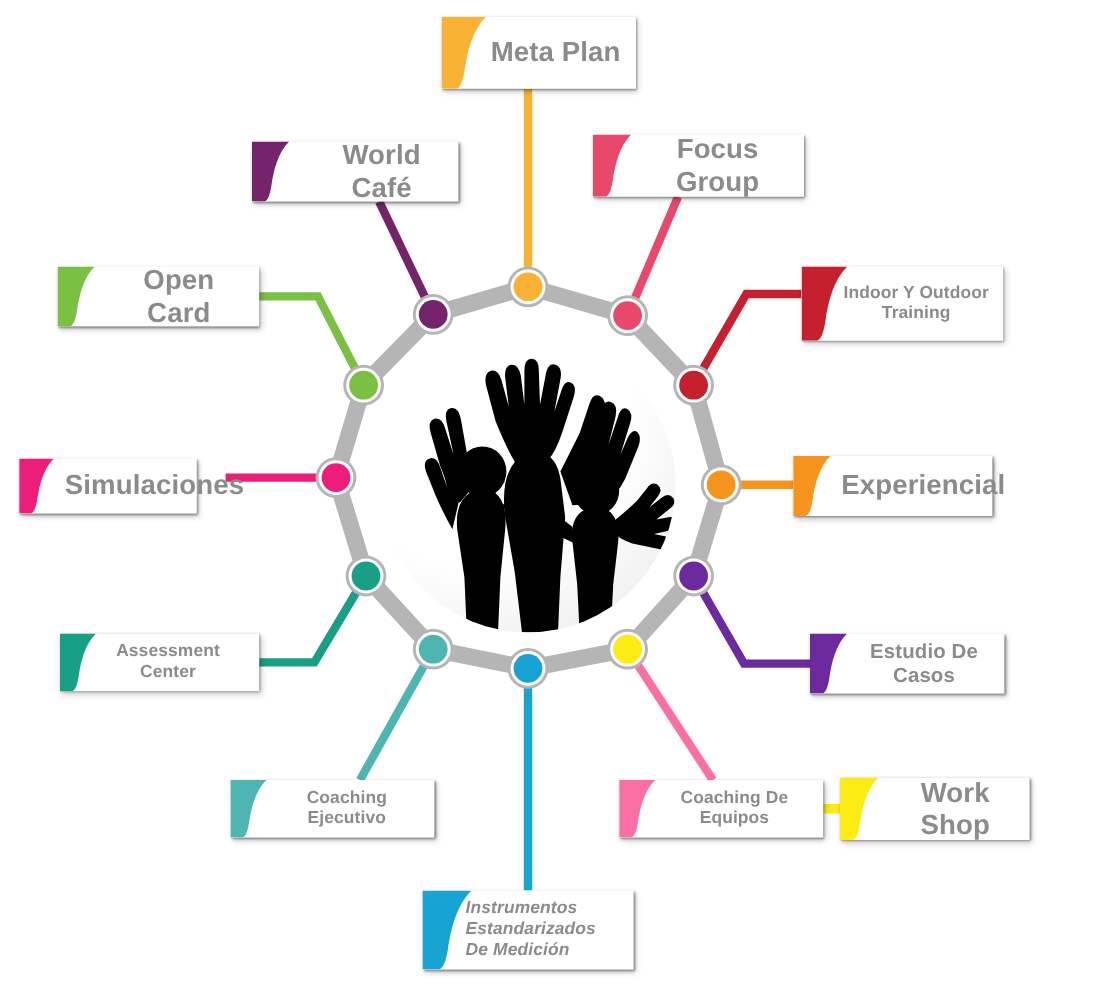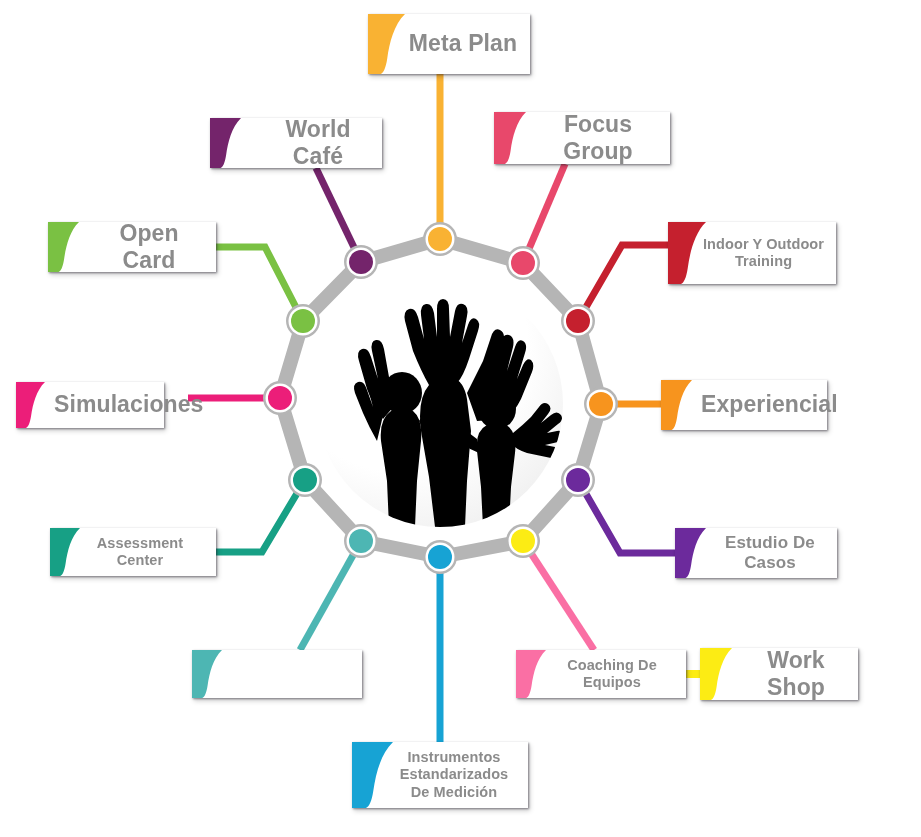--- a/index.html
+++ b/index.html
@@ -160,28 +160,29 @@
       <div class="card sml" style="left: 516px; top: 650px; width: 170px; height: 48px;">
         <div class="corner" style="width: 30px;"><svg width="30" height="48" viewBox="0 0 100 100" preserveAspectRatio="none">
             <path d="M0,0 L100,0 C70,18 58,48 52,74 C48,90 42,98 34,100 L0,100 Z" fill="#fa6fa4"></path>
           </svg></div>
         <div class="lbl" style="text-align: center; padding-left: 30px; padding-right: 8px;">Coaching De Equipos</div>
       </div>
       <div class="card sml" style="left: 352px; top: 742px; width: 176px; height: 66px;">
         <div class="corner" style="width: 41px;"><svg width="41" height="66" viewBox="0 0 100 100" preserveAspectRatio="none">
             <path d="M0,0 L100,0 C70,18 58,48 52,74 C48,90 42,98 34,100 L0,100 Z" fill="#17a3d4"></path>
           </svg></div>
-        <div class="lbl" style="text-align: center; padding-left: 36px; padding-right: 8px;">Instrumentos
+        <div class="lbl" style="padding-left: 36px; padding-right: 8px; font-style: italic;">Instrumentos
 Estandarizados
 De Medición</div>
       </div>
       <div class="card sml" style="left: 192px; top: 650px; width: 170px; height: 48px;">
         <div class="corner" style="width: 30px;"><svg width="30" height="48" viewBox="0 0 100 100" preserveAspectRatio="none">
             <path d="M0,0 L100,0 C70,18 58,48 52,74 C48,90 42,98 34,100 L0,100 Z" fill="#4db6b3"></path>
           </svg></div>
+        <div class="lbl" style="text-align: center; padding-left: 32px; padding-right: 8px;">Coaching Ejecutivo</div>
       </div>
       <div class="card sml" style="left: 50px; top: 528px; width: 166px; height: 48px;">
         <div class="corner" style="width: 30px;"><svg width="30" height="48" viewBox="0 0 100 100" preserveAspectRatio="none">
             <path d="M0,0 L100,0 C70,18 58,48 52,74 C48,90 42,98 34,100 L0,100 Z" fill="#17a085"></path>
           </svg></div>
         <div class="lbl" style="text-align: center; padding-left: 26px; padding-right: 12px;">Assessment Center</div>
       </div>
       <div class="card big" style="left: 16px; top: 382px; width: 148px; height: 46px;">
         <div class="corner" style="width: 29px;"><svg width="29" height="46" viewBox="0 0 100 100" preserveAspectRatio="none">
             <path d="M0,0 L100,0 C70,18 58,48 52,74 C48,90 42,98 34,100 L0,100 Z" fill="#ec1e79"></path>

